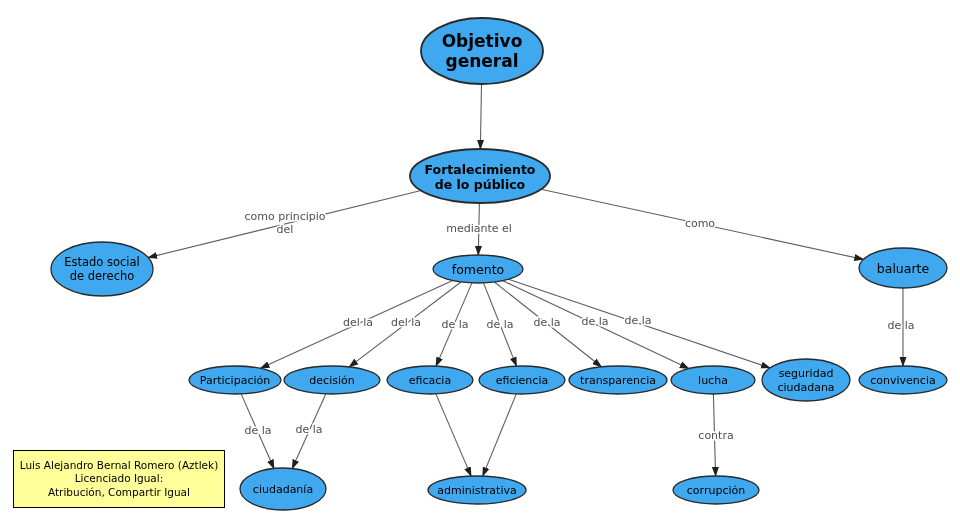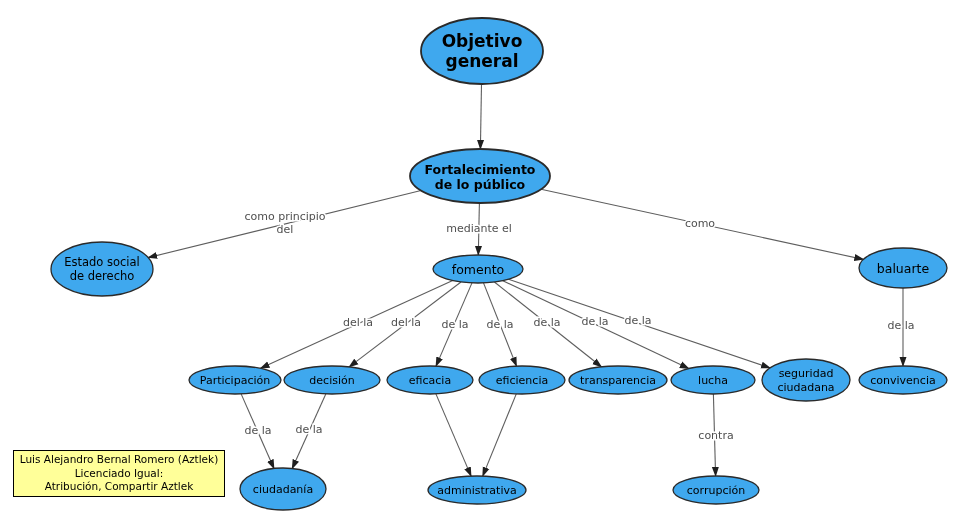--- a/index.html
+++ b/index.html
@@ -31,21 +31,21 @@
     dominant-baseline: central;
     paint-order: stroke;
     stroke: #ffffff;
     stroke-width: 3px;
   }
   .license {
     position: absolute;
     left: 13px;
     top: 450px;
     width: 212px;
-    height: 47px;
+    height: 58px;
     background: #ffff99;
     border: 1px solid #000000;
     display: flex;
     flex-direction: column;
     justify-content: center;
     text-align: center;
     font-size: 10.5px;
     line-height: 13.4px;
     color: #000000;
     box-sizing: border-box;
@@ -153,15 +153,15 @@
         <text font-size="11" font-weight="normal" class="node-text"><tspan x="477" y="490">administrativa</tspan></text>
       </g>
       <g>
         <ellipse cx="716" cy="490" rx="43" ry="14" fill="#3fa8ee" stroke="#2a2a2a" stroke-width="1.3"></ellipse>
         <text font-size="11" font-weight="normal" class="node-text"><tspan x="716" y="490">corrupción</tspan></text>
       </g>
     </svg>
   <div class="license">
     <div>Luis Alejandro Bernal Romero (Aztlek)</div>
     <div>Licenciado Igual:</div>
-    <div>Atribución, Compartir Aztlek</div>
+    <div>Atribución, Compartir Igual</div>
   </div>
 </div>
 
 </body></html>

